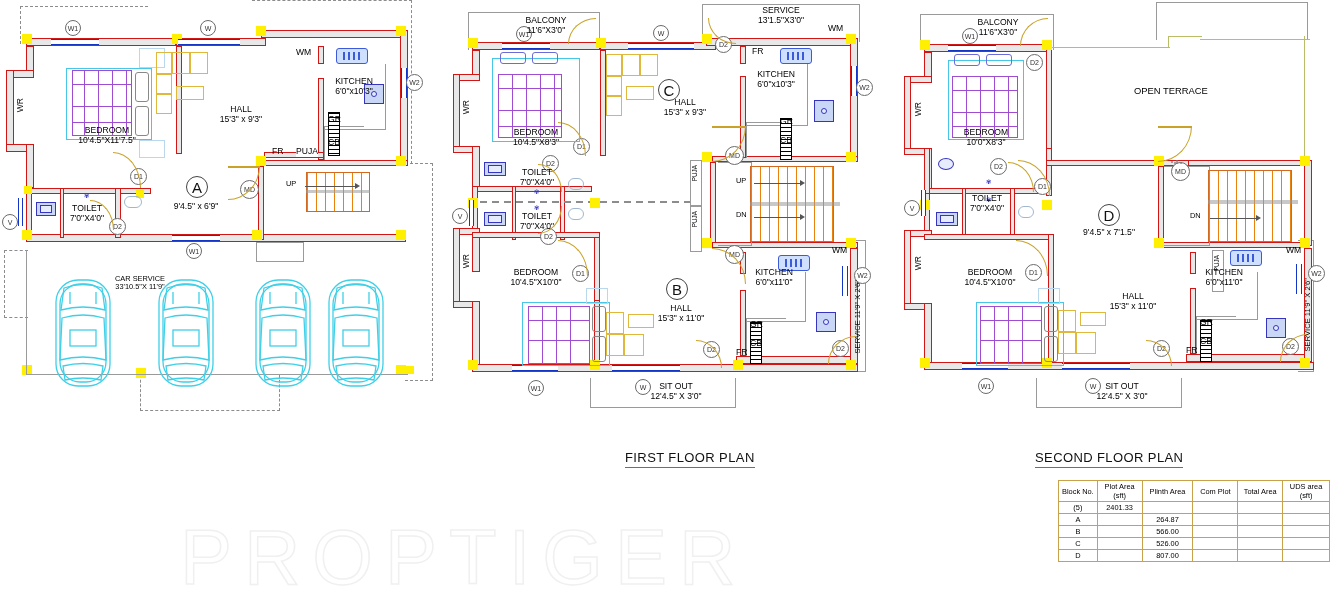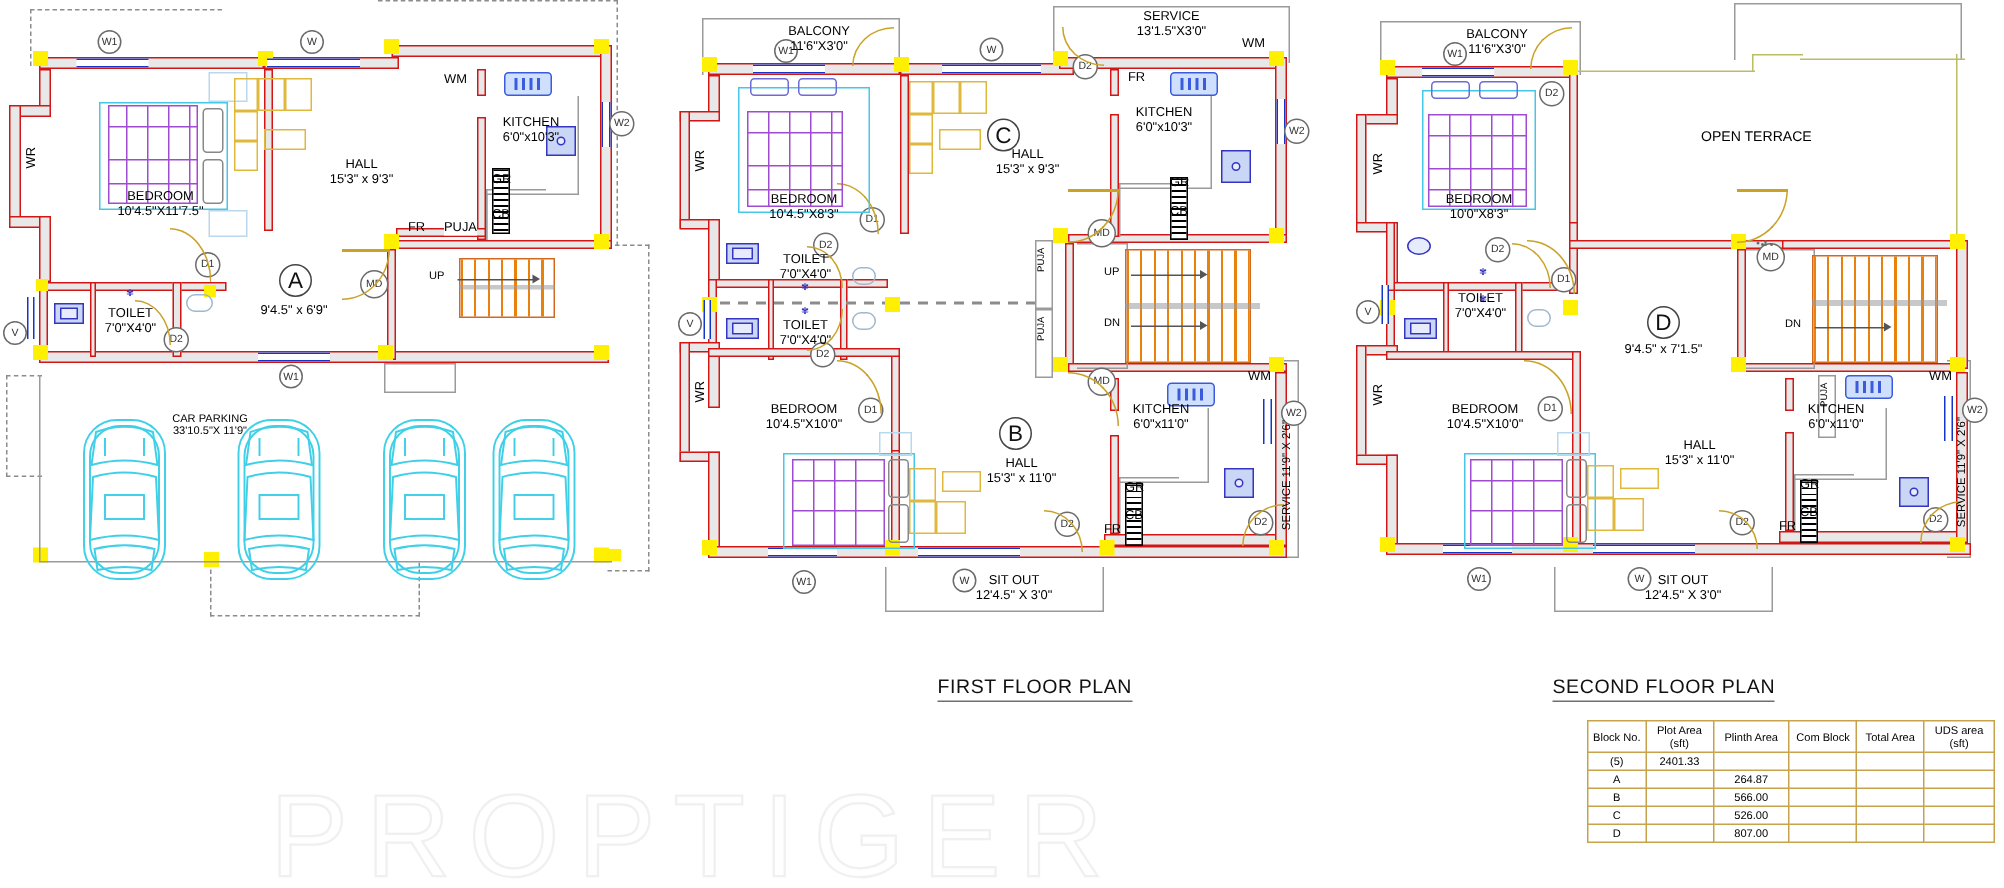--- a/index.html
+++ b/index.html
@@ -202,21 +202,21 @@
   <div class="lbl c" style="left:52px;top:126px;width:110px;"><span>BEDROOM</span><br><span>10'4.5"X11'7.5"</span></div>
   <div class="lbl c" style="left:196px;top:105px;width:90px;"><span>HALL</span><br><span>15'3" x 9'3"</span></div>
   <div class="lbl c" style="left:318px;top:77px;width:72px;"><span>KITCHEN</span><br><span>6'0"x10'3"</span></div>
   <div class="lbl c" style="left:56px;top:204px;width:62px;"><span>TOILET</span><br><span>7'0"X4'0"</span></div>
 
   <div class="tag big" style="left:186px;top:176px;width:20px;height:20px;">A</div>
   <div class="lbl c" style="left:156px;top:202px;width:80px;">9'4.5" x 6'9"</div>
 
   <div class="greyline" style="left:26px;top:374px;width:382px;height:1px;"></div>
   <div class="greyline" style="left:26px;top:250px;width:1px;height:124px;"></div>
-  <div class="lbl c" style="left:80px;top:275px;width:120px;font-size:7.4px;"><span>CAR PARKING</span><br><span>33'10.5"X 11'9"</span></div>
+  <div class="lbl c" style="left:80px;top:275px;width:120px;font-size:7.4px;"><span>CAR SERVICE</span><br><span>33'10.5"X 11'9"</span></div>
 
   <div class="greybox" style="left:256px;top:242px;width:48px;height:20px;"></div>
 
   <svg class="car" style="left:50px;top:278px;" width="66" height="110" viewBox="0 0 66 110">
     <g fill="none" stroke="#3fd0e8" stroke-width="1.3">
       <rect x="6" y="2" width="54" height="106" rx="22"></rect>
       <rect x="10" y="6" width="46" height="98" rx="20"></rect>
       <path d="M14 10 q19 -7 38 0 l3 22 q-22 -6 -44 0 Z"></path>
       <path d="M12 40 q21 -6 42 0 l2 42 q-23 -6 -46 0 Z"></path>
       <rect x="20" y="52" width="26" height="16"></rect>
@@ -635,21 +635,21 @@
 
   <div class="title" style="left:145px;top:450px;">SECOND  FLOOR  PLAN</div>
 </div>
 
 <table class="tbl" style="left:1058px;top:480px;width:272px;">
   <tbody>
   <tr>
     <td class="ctr" style="width:38px;">Block No.</td>
     <td class="ctr" style="width:44px;">Plot Area (sft)</td>
     <td class="ctr" style="width:50px;">Plinth  Area</td>
-    <td class="ctr" style="width:44px;">Com Block</td>
+    <td class="ctr" style="width:44px;">Com Plot</td>
     <td class="ctr" style="width:44px;">Total Area</td>
     <td class="ctr" style="width:46px;">UDS area (sft)</td>
   </tr>
   <tr>
     <td class="ctr">(5)</td>
     <td class="ctr">2401.33</td>
     <td class="ctr"></td>
     <td class="ctr"></td>
     <td class="ctr"></td>
     <td class="ctr"></td>

